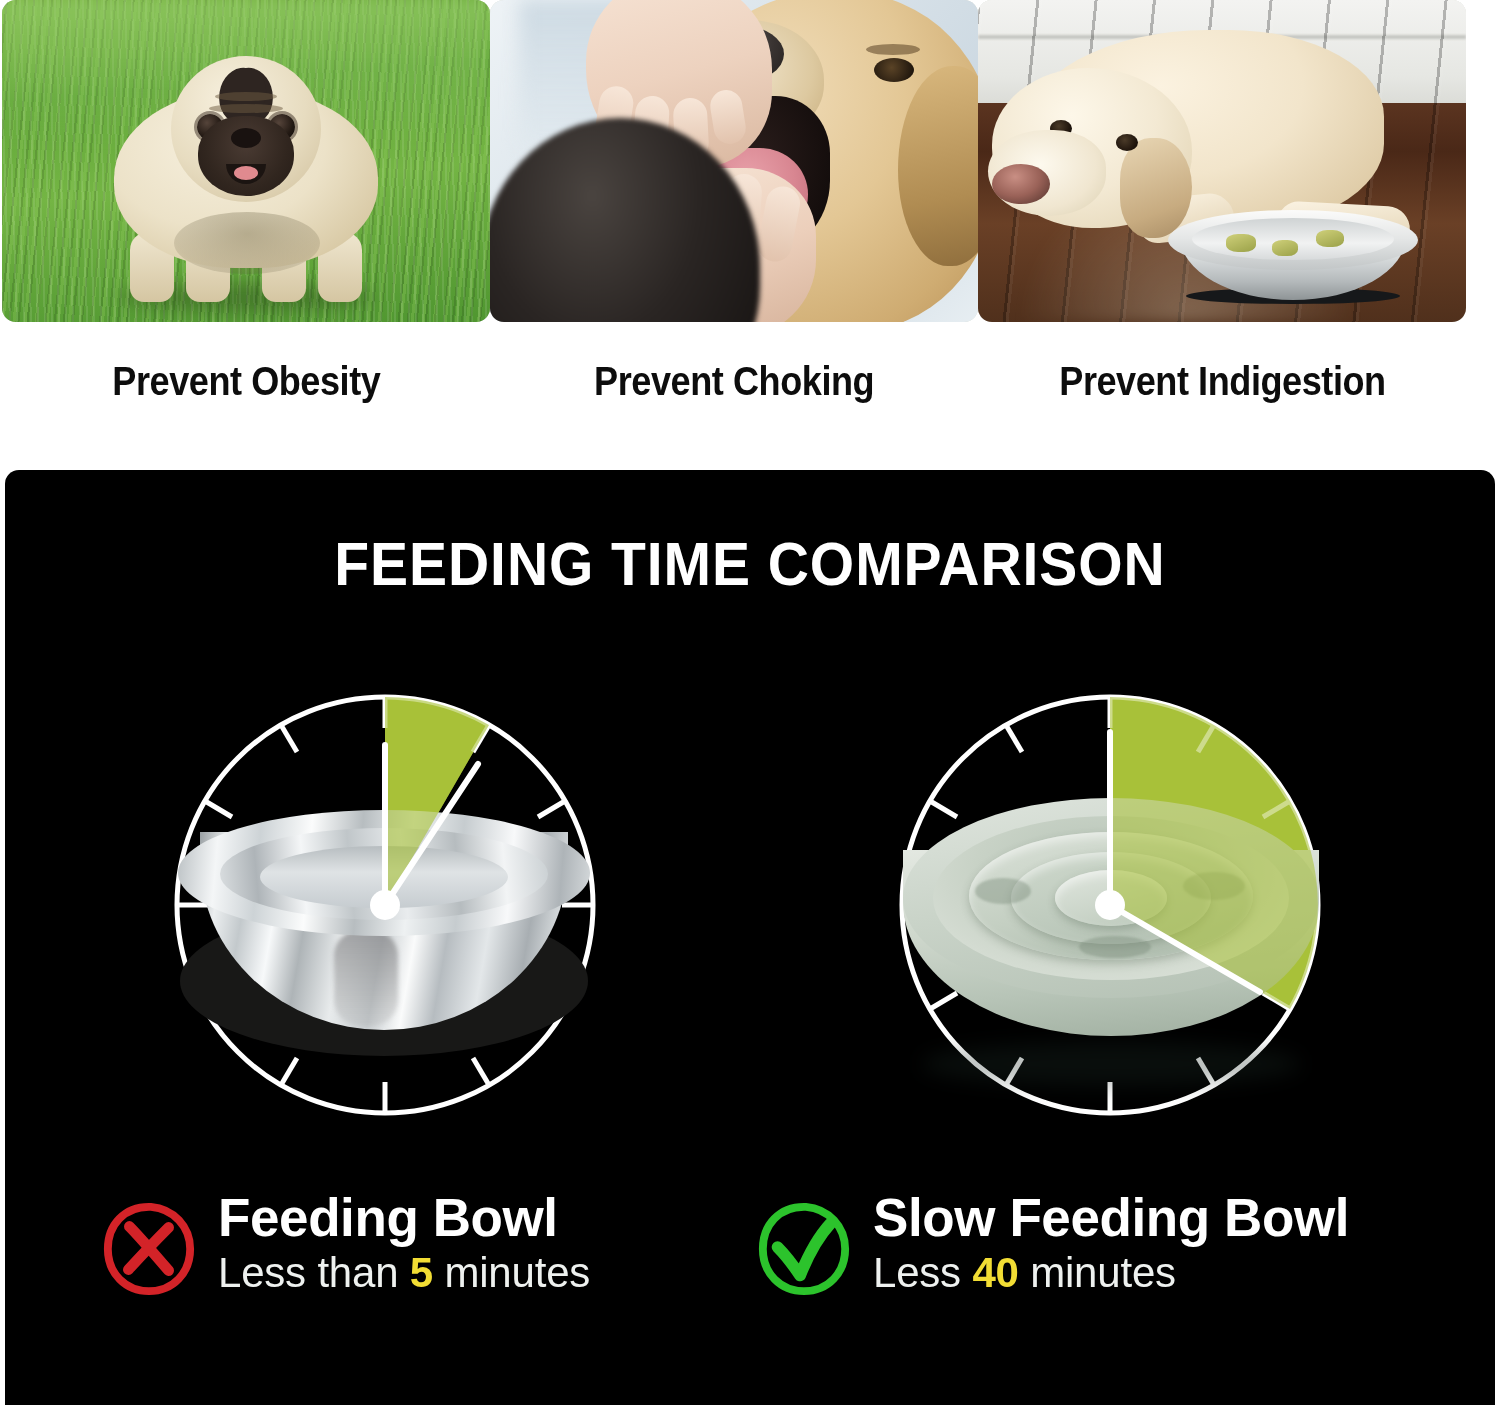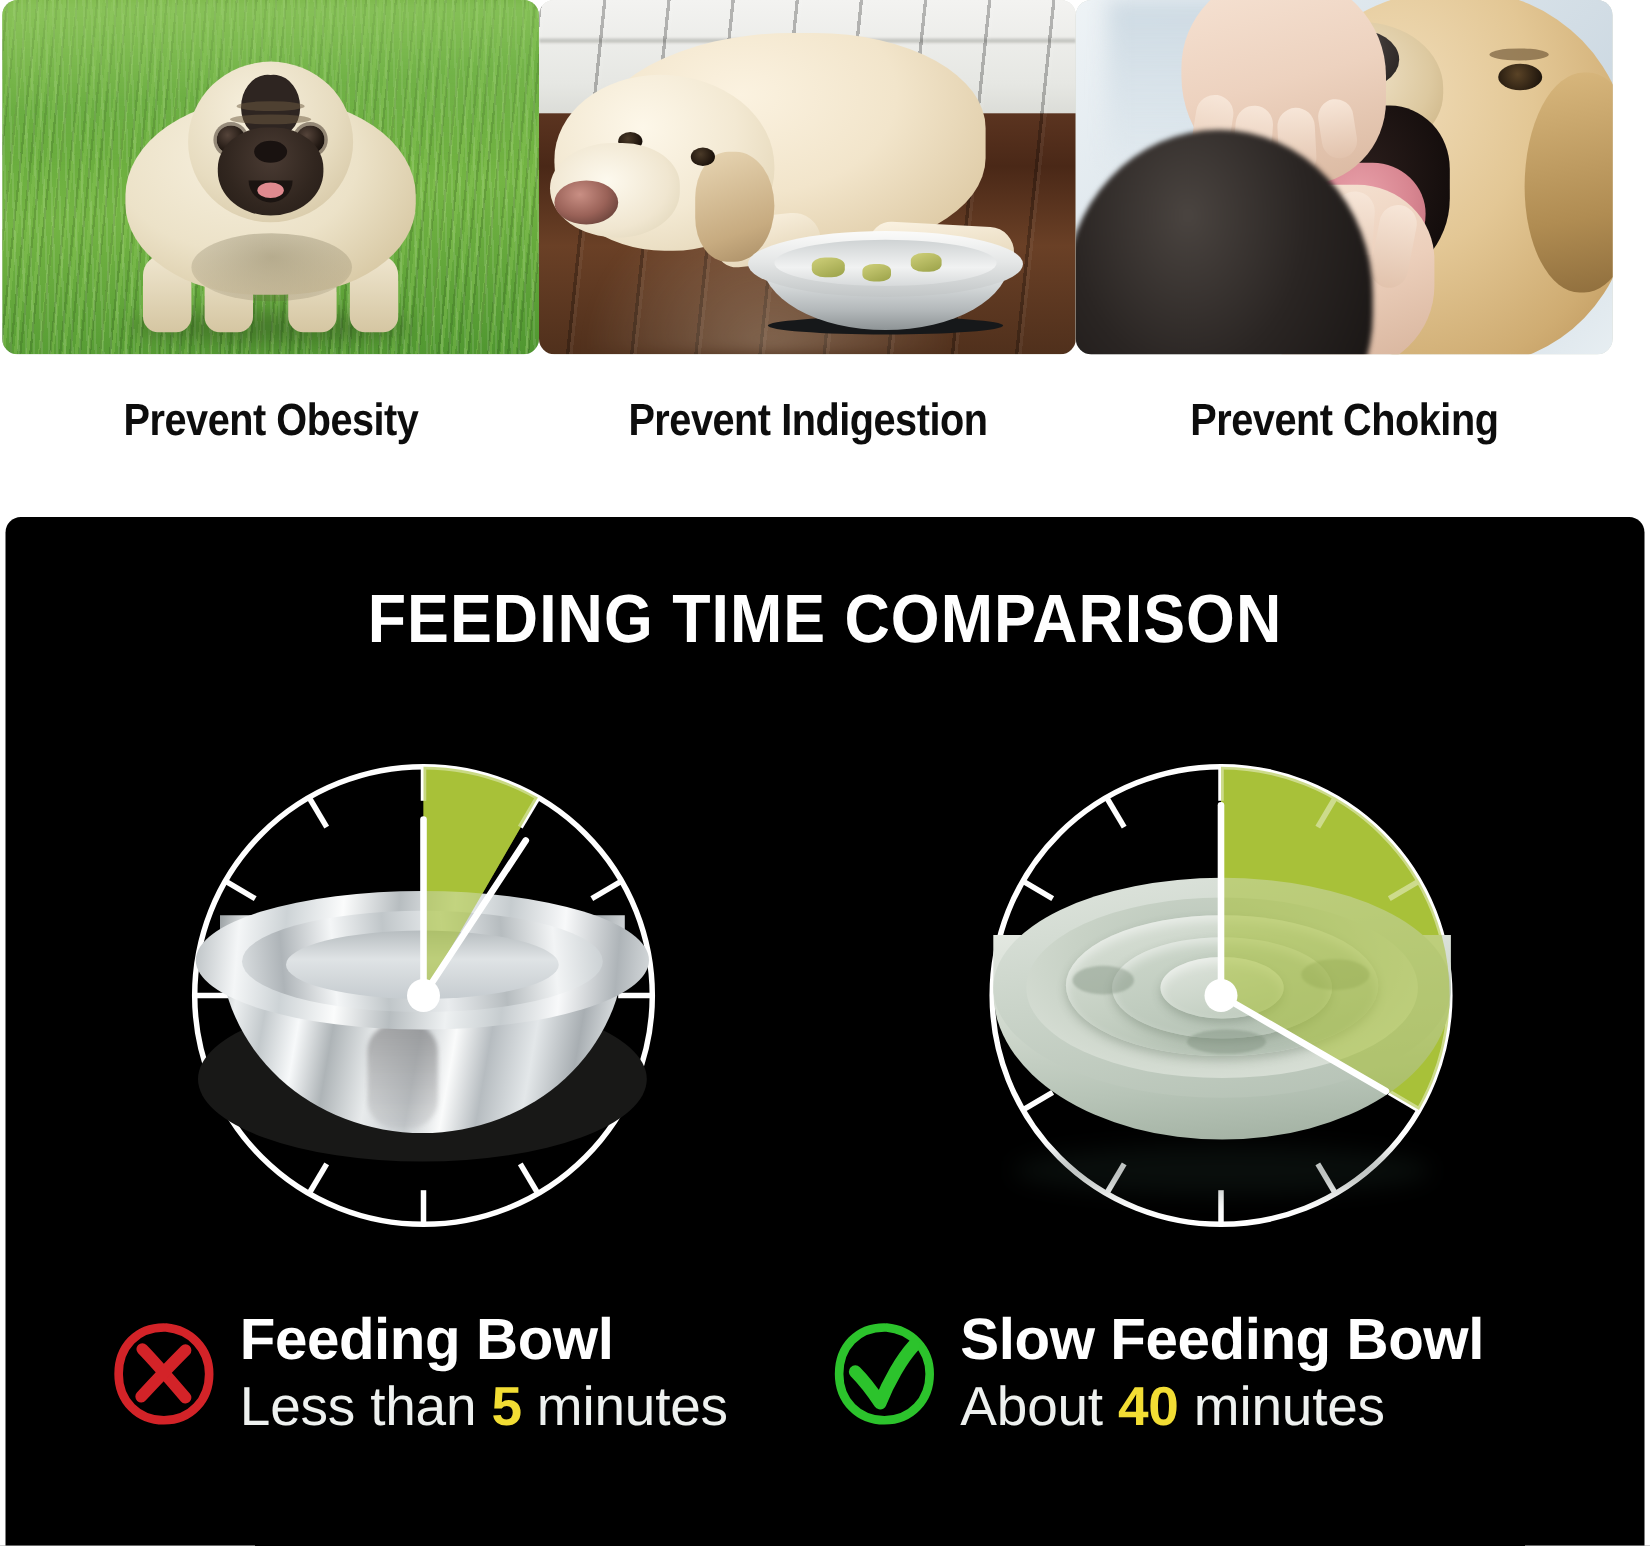--- a/index.html
+++ b/index.html
@@ -255,21 +255,21 @@
     font-size: 53px;
     font-weight: bold;
     color: #ffffff;
     line-height: 1.04;
     white-space: nowrap;
     letter-spacing: -0.4px;
   }
 
   .label-sub {
     margin-top: 4px;
-    font-size: 50px;
+    font-size: 42px;
     color: #eef1ef;
     white-space: nowrap;
     letter-spacing: -0.2px;
   }
 
   .hl { color: #F2DD34; font-weight: bold; }
 </style>
 </head>
 <body>
 
@@ -304,20 +304,53 @@
               </div>
             </div>
           </div>
         </div>
       </div>
       <div class="benefit-caption">Prevent Obesity</div>
     </div>
 
     <div class="benefit">
       <div class="photo">
+        <div class="scene-vet"></div>
+        <div class="vet-blur-bar"></div>
+        <div class="vet-blur-bar2"></div>
+        <div class="dog-head">
+          <div class="dog-ear2"></div>
+          <div class="dog-brow"></div>
+          <div class="dog-eye2"></div>
+          <div class="dog-snout">
+            <div class="dog-nose2"></div>
+          </div>
+          <div class="dog-mouth-open">
+            <div class="dog-tongue2"></div>
+          </div>
+        </div>
+        <div class="hand-top">
+          <div class="finger" style="left:10px;  top:108px; width:34px; height:76px; transform:rotate(9deg);"></div>
+          <div class="finger" style="left:48px;  top:118px; width:34px; height:70px; transform:rotate(4deg);"></div>
+          <div class="finger" style="left:88px;  top:120px; width:34px; height:62px; transform:rotate(-3deg);"></div>
+          <div class="finger" style="left:126px; top:112px; width:32px; height:54px; transform:rotate(-9deg);"></div>
+        </div>
+        <div class="hand-bottom">
+          <div class="finger" style="left:6px;   top:8px;  width:36px; height:86px; transform:rotate(-11deg);"></div>
+          <div class="finger" style="left:44px;  top:2px;  width:36px; height:94px; transform:rotate(-4deg);"></div>
+          <div class="finger" style="left:84px;  top:6px;  width:36px; height:88px; transform:rotate(4deg);"></div>
+          <div class="finger" style="left:122px; top:18px; width:34px; height:76px; transform:rotate(11deg);"></div>
+        </div>
+        <div class="person-head"></div>
+      </div>
+      <div class="benefit-caption">Prevent Choking</div>
+    </div>
+
+    <div class="benefit">
+      <div class="photo">
         <div class="scene-floor"></div>
         <div class="wall3"></div>
         <div class="wall-line"></div>
         <div class="wood"></div>
         <div class="wood-planks"></div>
         <div class="wood-gloss"></div>
         <div class="lab-body"></div>
         <div class="lab-paw" style="left:160px; top:196px; width:96px; height:44px; transform:rotate(-6deg);"></div>
         <div class="lab-paw" style="left:300px; top:204px; width:132px; height:40px; transform:rotate(3deg);"></div>
         <div class="lab-head">
@@ -333,53 +366,20 @@
           <div class="bowl3-body"></div>
           <div class="bowl3-rim"></div>
           <div class="bowl3-inner"></div>
           <div class="kibble" style="left:58px;  top:24px; width:30px; height:18px;"></div>
           <div class="kibble" style="left:104px; top:30px; width:26px; height:16px;"></div>
           <div class="kibble" style="left:148px; top:20px; width:28px; height:17px;"></div>
         </div>
       </div>
       <div class="benefit-caption">Prevent Indigestion</div>
     </div>
-
-    <div class="benefit">
-      <div class="photo">
-        <div class="scene-vet"></div>
-        <div class="vet-blur-bar"></div>
-        <div class="vet-blur-bar2"></div>
-        <div class="dog-head">
-          <div class="dog-ear2"></div>
-          <div class="dog-brow"></div>
-          <div class="dog-eye2"></div>
-          <div class="dog-snout">
-            <div class="dog-nose2"></div>
-          </div>
-          <div class="dog-mouth-open">
-            <div class="dog-tongue2"></div>
-          </div>
-        </div>
-        <div class="hand-top">
-          <div class="finger" style="left:10px;  top:108px; width:34px; height:76px; transform:rotate(9deg);"></div>
-          <div class="finger" style="left:48px;  top:118px; width:34px; height:70px; transform:rotate(4deg);"></div>
-          <div class="finger" style="left:88px;  top:120px; width:34px; height:62px; transform:rotate(-3deg);"></div>
-          <div class="finger" style="left:126px; top:112px; width:32px; height:54px; transform:rotate(-9deg);"></div>
-        </div>
-        <div class="hand-bottom">
-          <div class="finger" style="left:6px;   top:8px;  width:36px; height:86px; transform:rotate(-11deg);"></div>
-          <div class="finger" style="left:44px;  top:2px;  width:36px; height:94px; transform:rotate(-4deg);"></div>
-          <div class="finger" style="left:84px;  top:6px;  width:36px; height:88px; transform:rotate(4deg);"></div>
-          <div class="finger" style="left:122px; top:18px; width:34px; height:76px; transform:rotate(11deg);"></div>
-        </div>
-        <div class="person-head"></div>
-      </div>
-      <div class="benefit-caption">Prevent Choking</div>
-    </div>
   </div>
 
   <div id="panel">
 
     <div id="panel-title">FEEDING TIME COMPARISON</div>
 
     <div class="clock-wrap" id="clock-left">
 
       <svg class="clock-svg" viewBox="0 0 470 470">
 
@@ -477,18 +477,18 @@
       </div>
     </div>
 
     <div class="label-row" id="label-right">
       <svg class="mark-icon" viewBox="0 0 100 100">
         <path d="M50 7 C25 7 8 25 8 50 C8 75 26 93 50 93 C75 93 92 74 92 50 C92 27 75 9 52 7" fill="none" stroke="#2CC32C" stroke-width="8" stroke-linecap="round"></path>
         <path d="M23 48 C31 56 40 68 46 77 C54 57 66 36 77 24" fill="none" stroke="#2CC32C" stroke-width="12" stroke-linecap="round" stroke-linejoin="round"></path>
       </svg>
       <div class="label-text">
         <div class="label-title">Slow Feeding Bowl</div>
-        <div class="label-sub"><span>About </span><span class="hl">40</span><span> minutes</span></div>
+        <div class="label-sub"><span>Less </span><span class="hl">40</span><span> minutes</span></div>
       </div>
     </div>
 
   </div>
 </div>
 
 </body></html>

